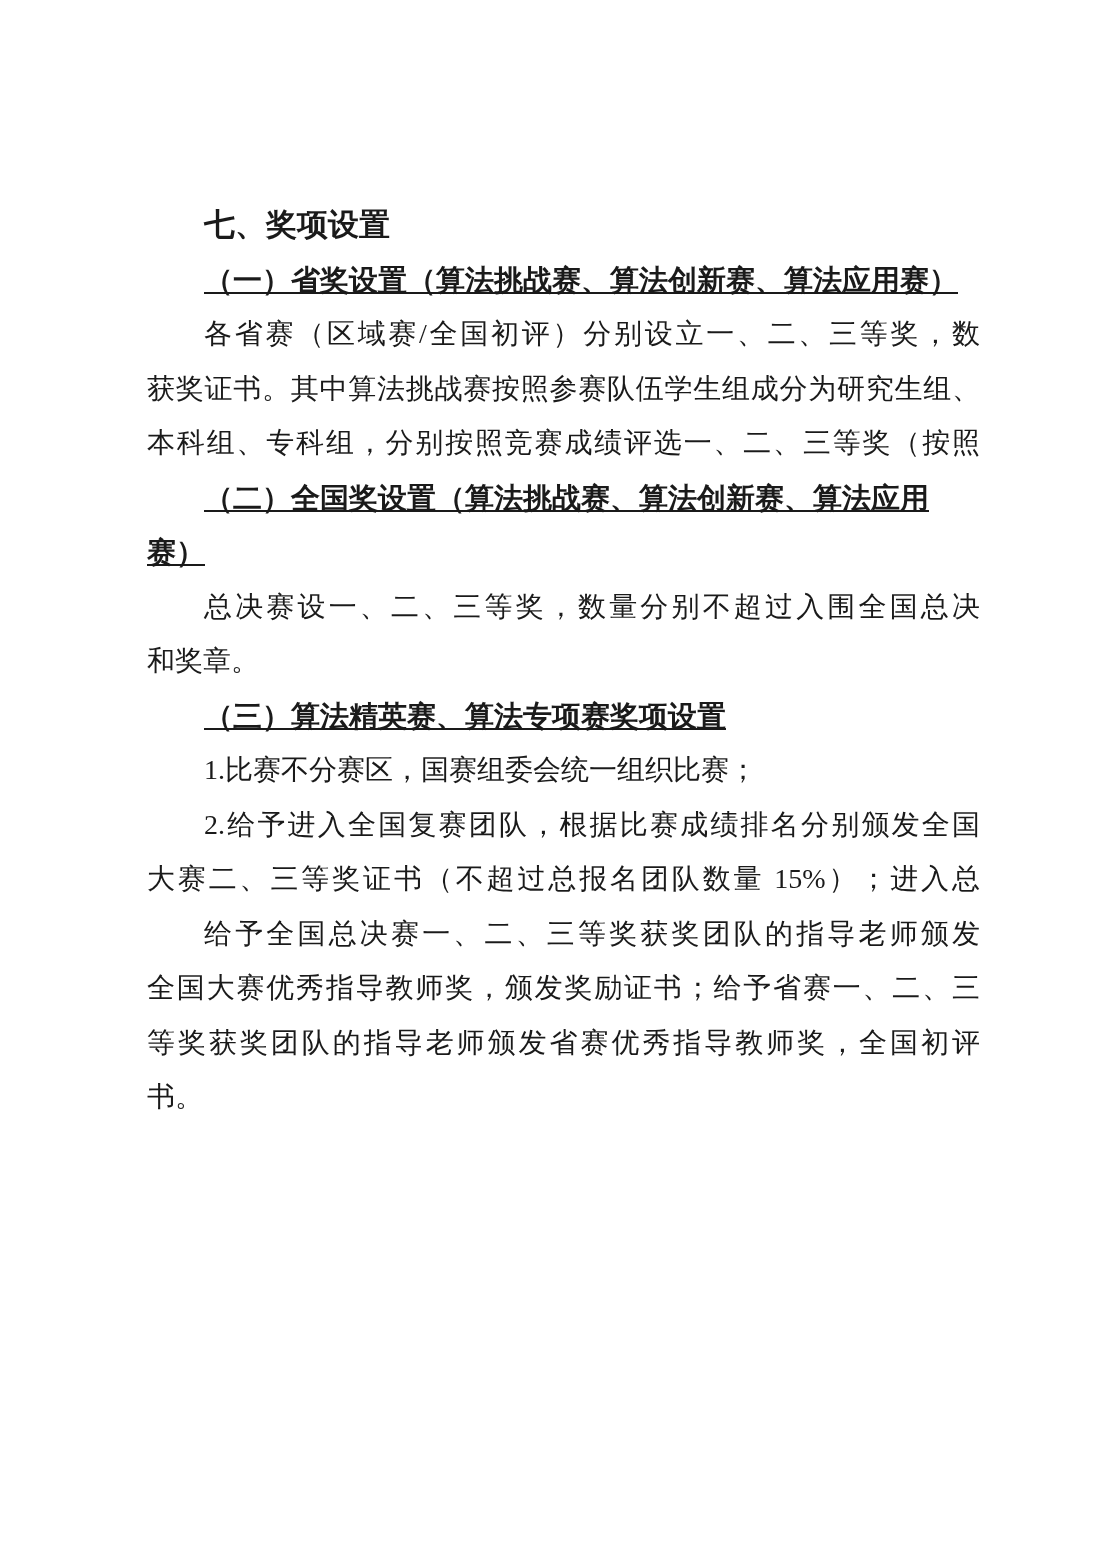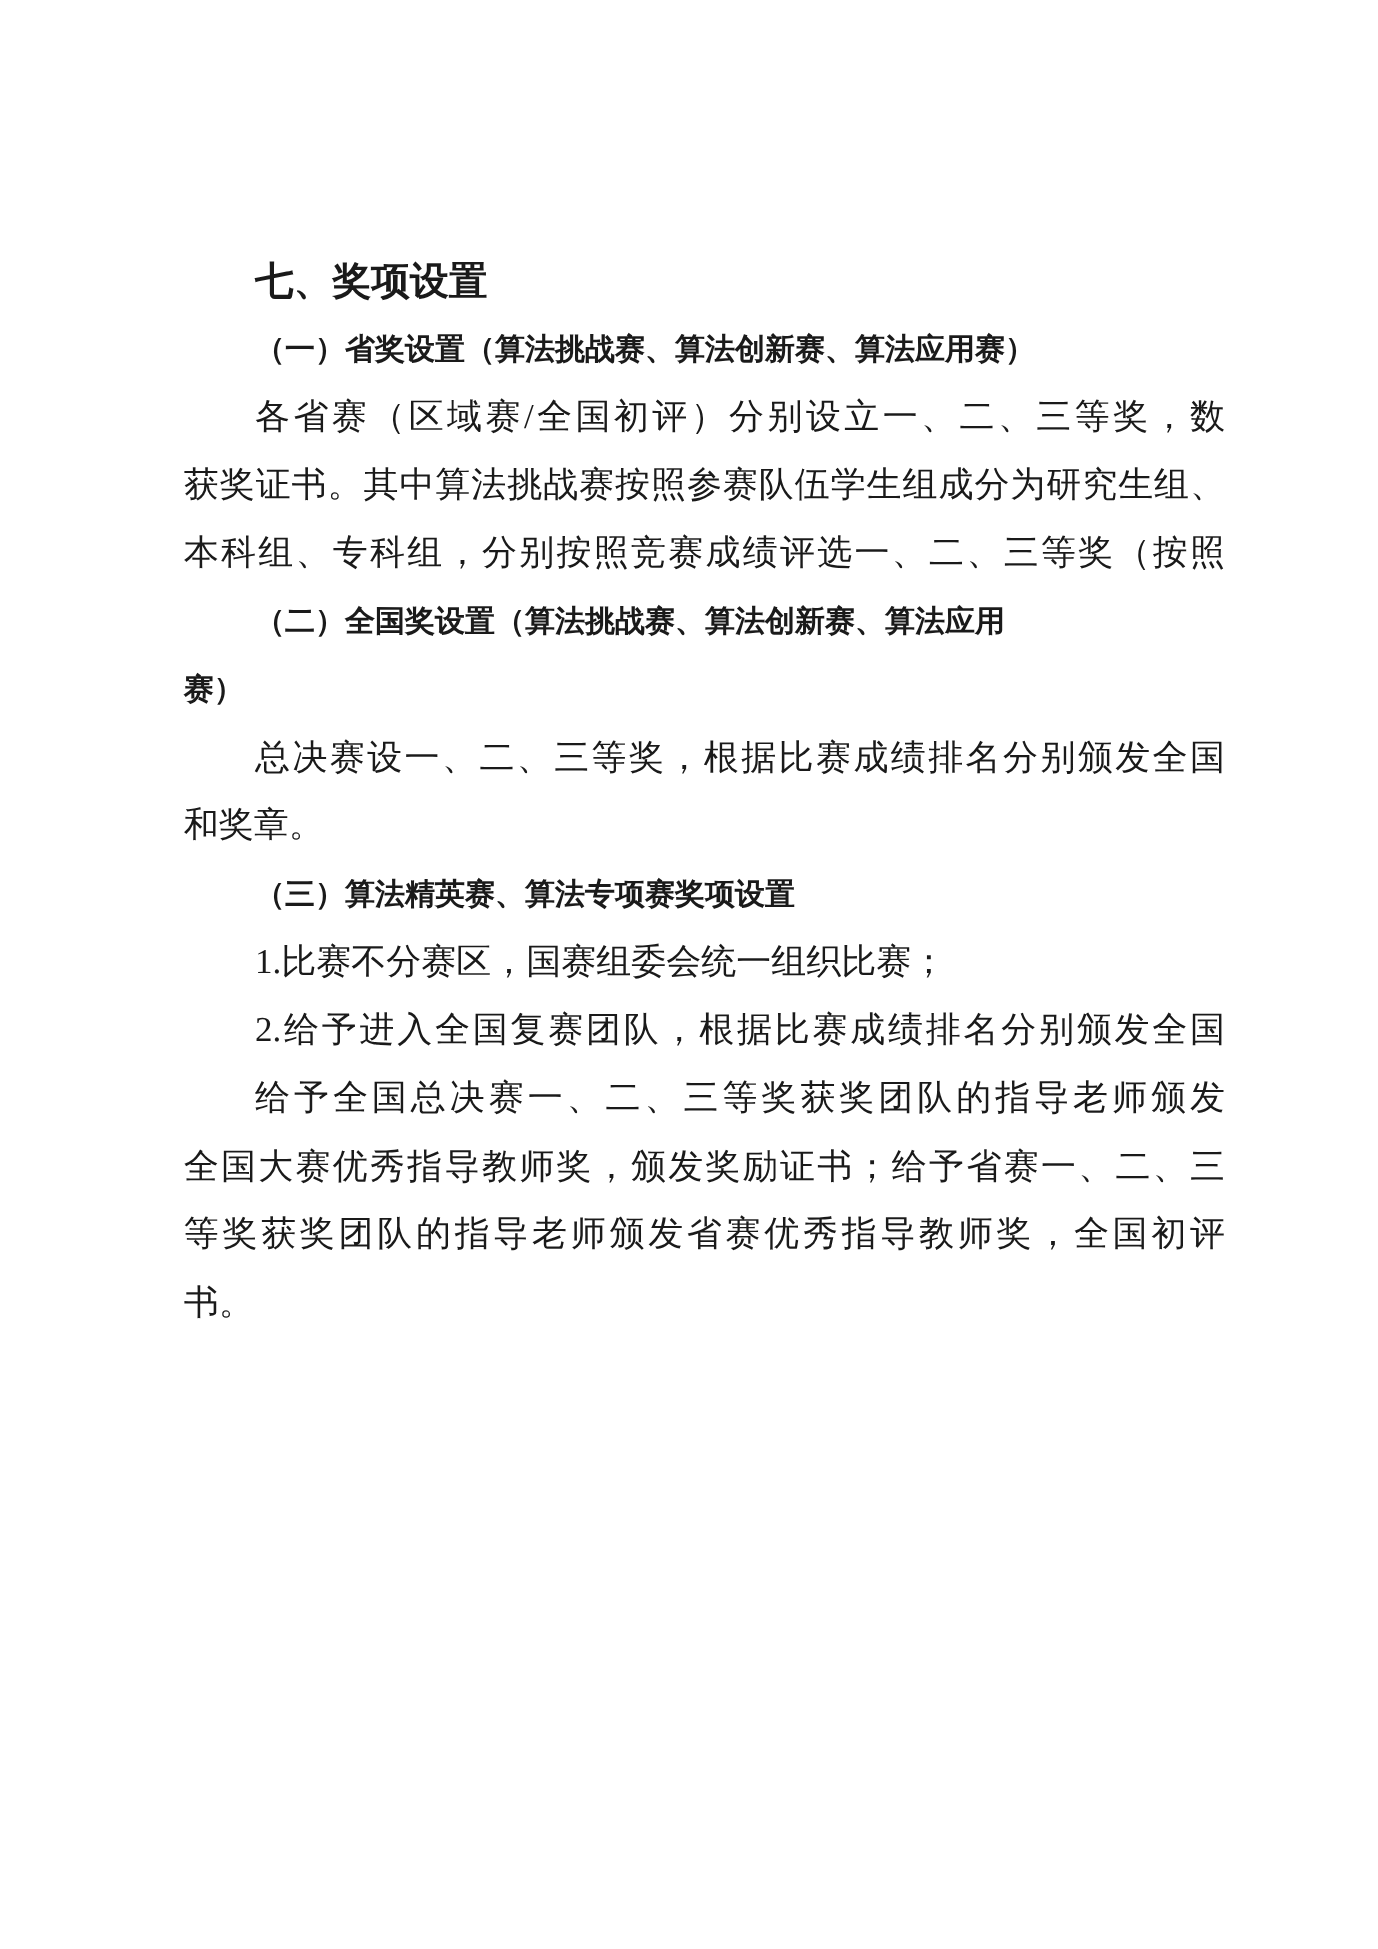--- a/index.html
+++ b/index.html
@@ -33,21 +33,22 @@
     text-align: justify;
     text-align-last: justify;
   }
   .line.h1 {
     font-family: "Liberation Sans", sans-serif;
     font-weight: bold;
     font-size: 31px;
   }
   .line.h2 {
     font-weight: bold;
-    font-size: 24px;
+    font-size: 29px;
+    text-decoration: underline;
   }
   .page-number {
     position: absolute;
     left: 0;
     top: 1388px;
     width: 100%;
     height: 40px;
     line-height: 40px;
     text-align: center;
     font-size: 27px;
@@ -60,24 +61,25 @@
 
 <div class="page" style="background: rgb(255, 255, 255);">
   <div class="content" id="doc-content" style="color: rgb(26, 26, 26);">
       <div class="line h1 indent">七、奖项设置</div>
       <div class="line h2 indent">（一）省奖设置（算法挑战赛、算法创新赛、算法应用赛）</div>
       <div class="line body indent justify">各省赛（区域赛/全国初评）分别设立一、二、三等奖，数</div>
       <div class="line body justify">获奖证书。其中算法挑战赛按照参赛队伍学生组成分为研究生组、</div>
       <div class="line body justify">本科组、专科组，分别按照竞赛成绩评选一、二、三等奖（按照</div>
       <div class="line h2 indent">（二）全国奖设置（算法挑战赛、算法创新赛、算法应用</div>
       <div class="line h2">赛）</div>
-      <div class="line body indent justify">总决赛设一、二、三等奖，根据比赛成绩排名分别颁发全国</div>
+      <div class="line body indent justify">总决赛设一、二、三等奖，数量分别不超过入围全国总决</div>
       <div class="line body">和奖章。</div>
       <div class="line h2 indent">（三）算法精英赛、算法专项赛奖项设置</div>
       <div class="line body indent">1.比赛不分赛区，国赛组委会统一组织比赛；</div>
       <div class="line body indent justify">2.给予进入全国复赛团队，根据比赛成绩排名分别颁发全国</div>
+      <div class="line body justify">大赛二、三等奖证书（不超过总报名团队数量 15%）；进入总</div>
       <div class="line body indent justify">给予全国总决赛一、二、三等奖获奖团队的指导老师颁发</div>
       <div class="line body justify">全国大赛优秀指导教师奖，颁发奖励证书；给予省赛一、二、三</div>
       <div class="line body justify">等奖获奖团队的指导老师颁发省赛优秀指导教师奖，全国初评</div>
       <div class="line body">书。</div>
     </div>
   <div class="page-number">—6—</div>
 </div>
 
 </body></html>

